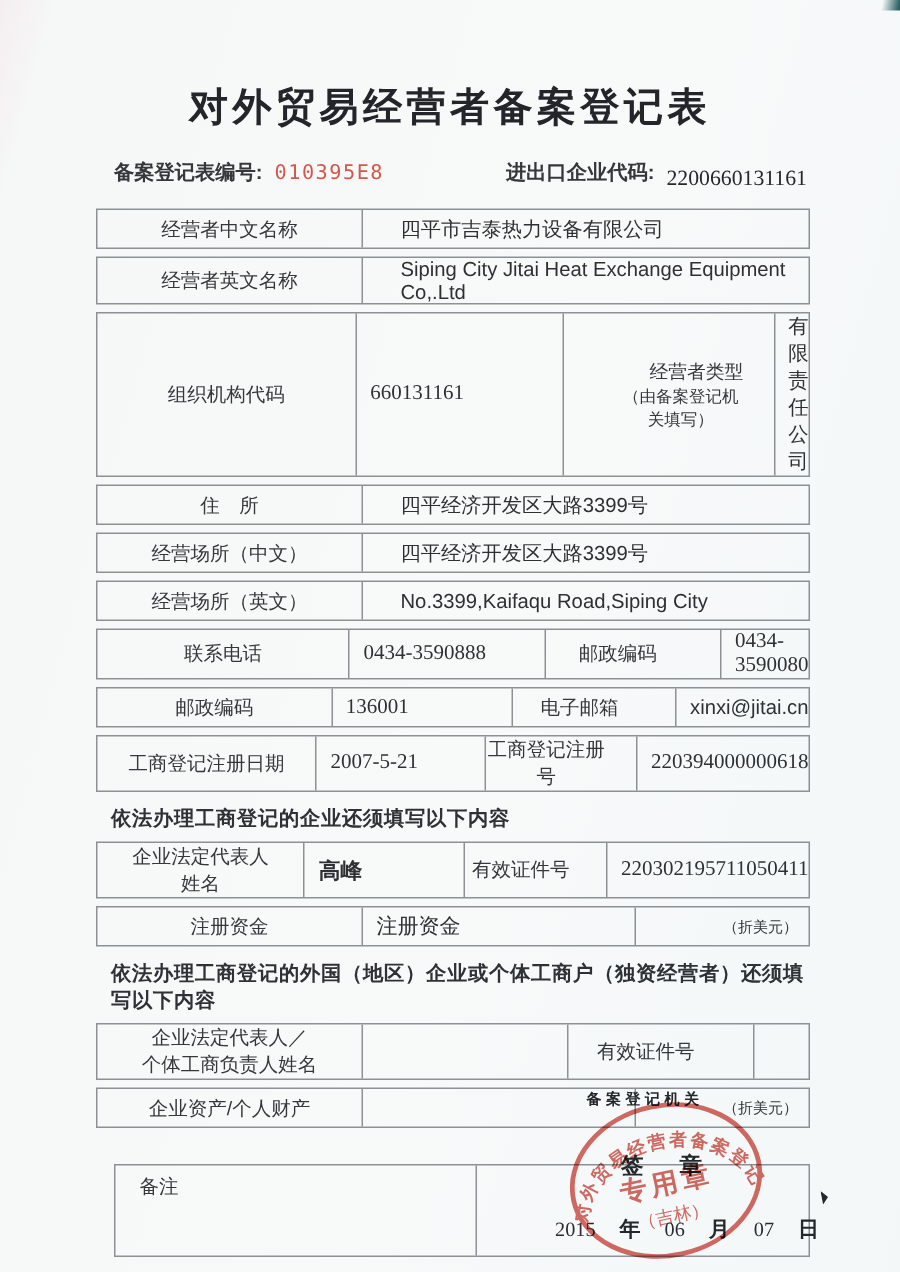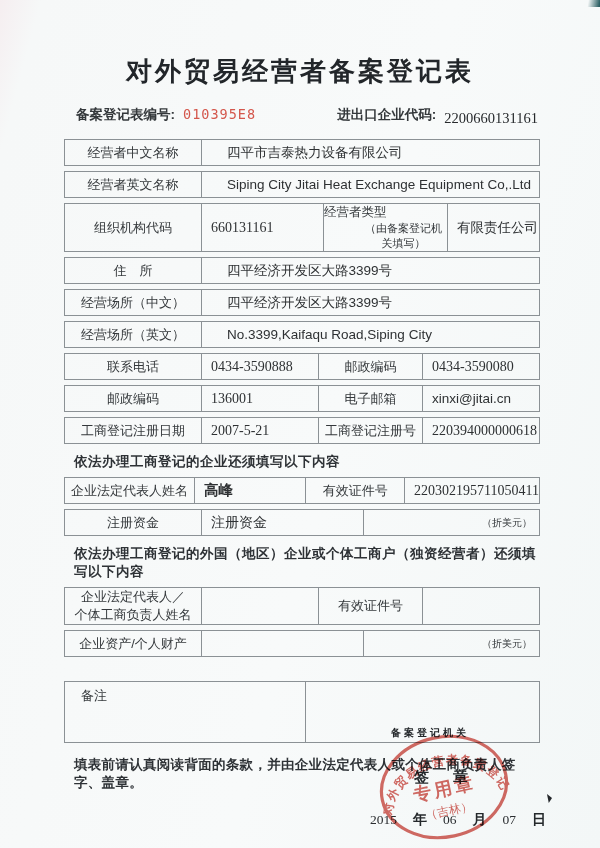--- a/index.html
+++ b/index.html
@@ -15,37 +15,37 @@
   .meta-row{margin:17px 62px 0 76px;display:flex;justify-content:space-between;
     align-items:flex-start;font-size:13.5px;font-weight:bold;color:#34383b;gap:20px;}
   .meta-group{display:flex;align-items:baseline;gap:8px;}
   .form-no{font-family:"DejaVu Sans Mono",monospace;font-weight:normal;
     color:#d4574c;font-size:13.5px;letter-spacing:1px;}
   .code-val{font-family:"Liberation Serif",serif;font-weight:normal;font-size:14.5px;
     position:relative;top:4px;color:#26292c;}
   .content{margin:15px 60px 0 64px;}
   .frow{display:flex;align-items:stretch;border:1px solid #8b9195;margin-bottom:5px;min-height:25px;}
   .frow.tall{min-height:34px;}
-  .fc{display:flex;flex-direction:column;justify-content:center;}
+  .fc{display:flex;flex-direction:column;justify-content:center;margin-left:20px;}
   .fc + .fc{border-left:1px solid #8b9195;}
   .lab{width:136px;align-items:center;text-align:center;font-size:13px;color:#34383b;}
   .val{flex:1;padding-left:25px;font-size:13.5px;}
   .valA{width:107px;padding-left:9px;font-size:13.5px;}
   .valA3{width:112px;padding-left:9px;font-size:13.5px;}
   .labB{width:103px;align-items:center;text-align:center;font-size:13px;color:#34383b;}
-  .labB3{width:123px;align-items:flex-start;text-align:center;font-size:12.5px;color:#34383b;}
+  .labB3{width:123px;align-items:flex-end;text-align:center;font-size:12.5px;color:#34383b;}
   .labB3 .sub{font-size:11px;padding-left:36px;}
   .valB{flex:1;padding-left:9px;font-size:13.5px;}
   .valM{width:152px;padding-left:9px;font-size:14px;}
   .usd{flex:1;align-items:flex-end;padding-right:7px;font-size:10px;color:#34383b;}
   .serif{font-family:"Liberation Serif",serif;font-size:14px;}
   .bold-name{font-weight:bold;font-size:14.5px;}
   .sec-head{margin:9px 0 6px 10px;font-size:13.5px;font-weight:bold;
     letter-spacing:.5px;color:#2e3236;}
-  .remarks{position:relative;border:1px solid #8b9195;height:60px;margin-top:24px;}
+  .remarks{position:relative;border:1px solid #8b9195;height:60px;margin-top:24px;margin-left:12px;}
   .remarks-label{position:absolute;top:5px;left:16px;font-size:13px;color:#34383b;}
   .remarks-divider{position:absolute;left:240px;top:0;bottom:0;width:1px;background:#8b9195;}
   .footer-note{margin:13px 0 0 10px;font-size:13.5px;font-weight:bold;
     letter-spacing:.3px;color:#2e3236;}
   .auth-title{position:absolute;left:391px;top:726px;font-size:10px;font-weight:bold;
     letter-spacing:3px;color:#24282b;}
   .seal-line{position:absolute;left:414px;top:768px;font-size:15px;font-weight:bold;
     letter-spacing:24px;white-space:nowrap;color:#24282b;}
   .date-line{position:absolute;left:370px;top:811px;display:flex;align-items:baseline;
     gap:16px;font-size:14px;font-weight:bold;color:#24282b;}

